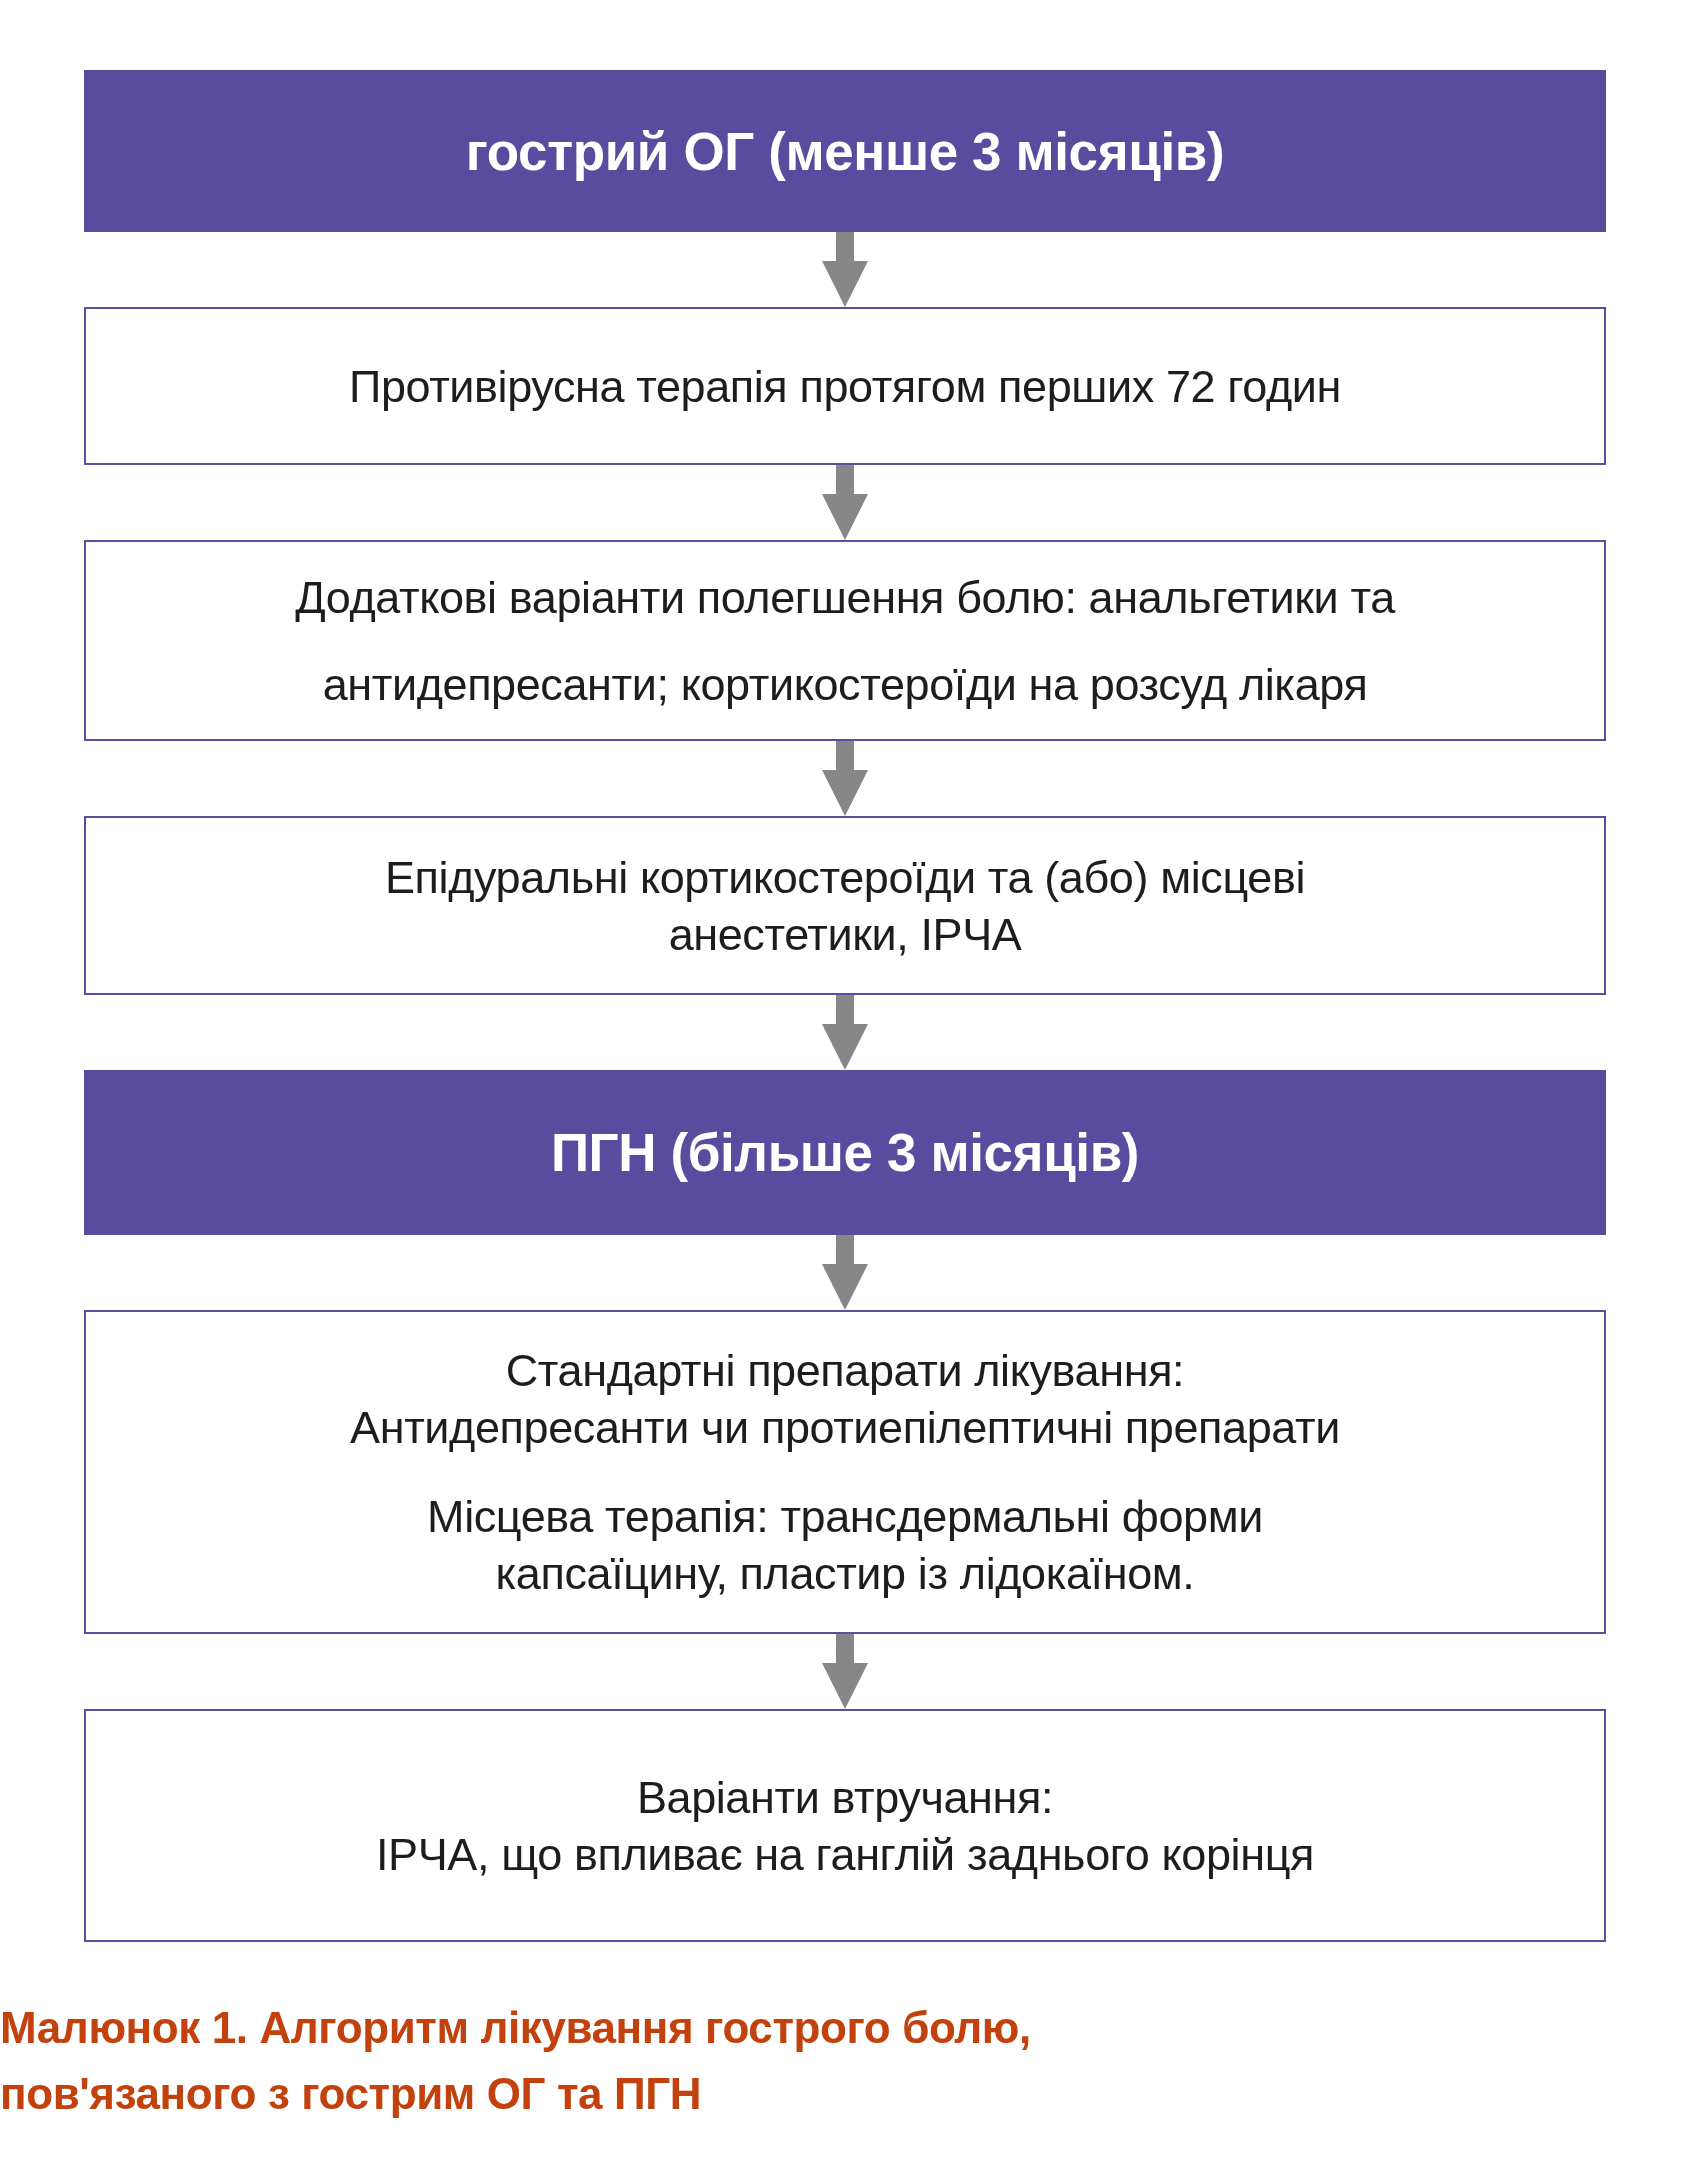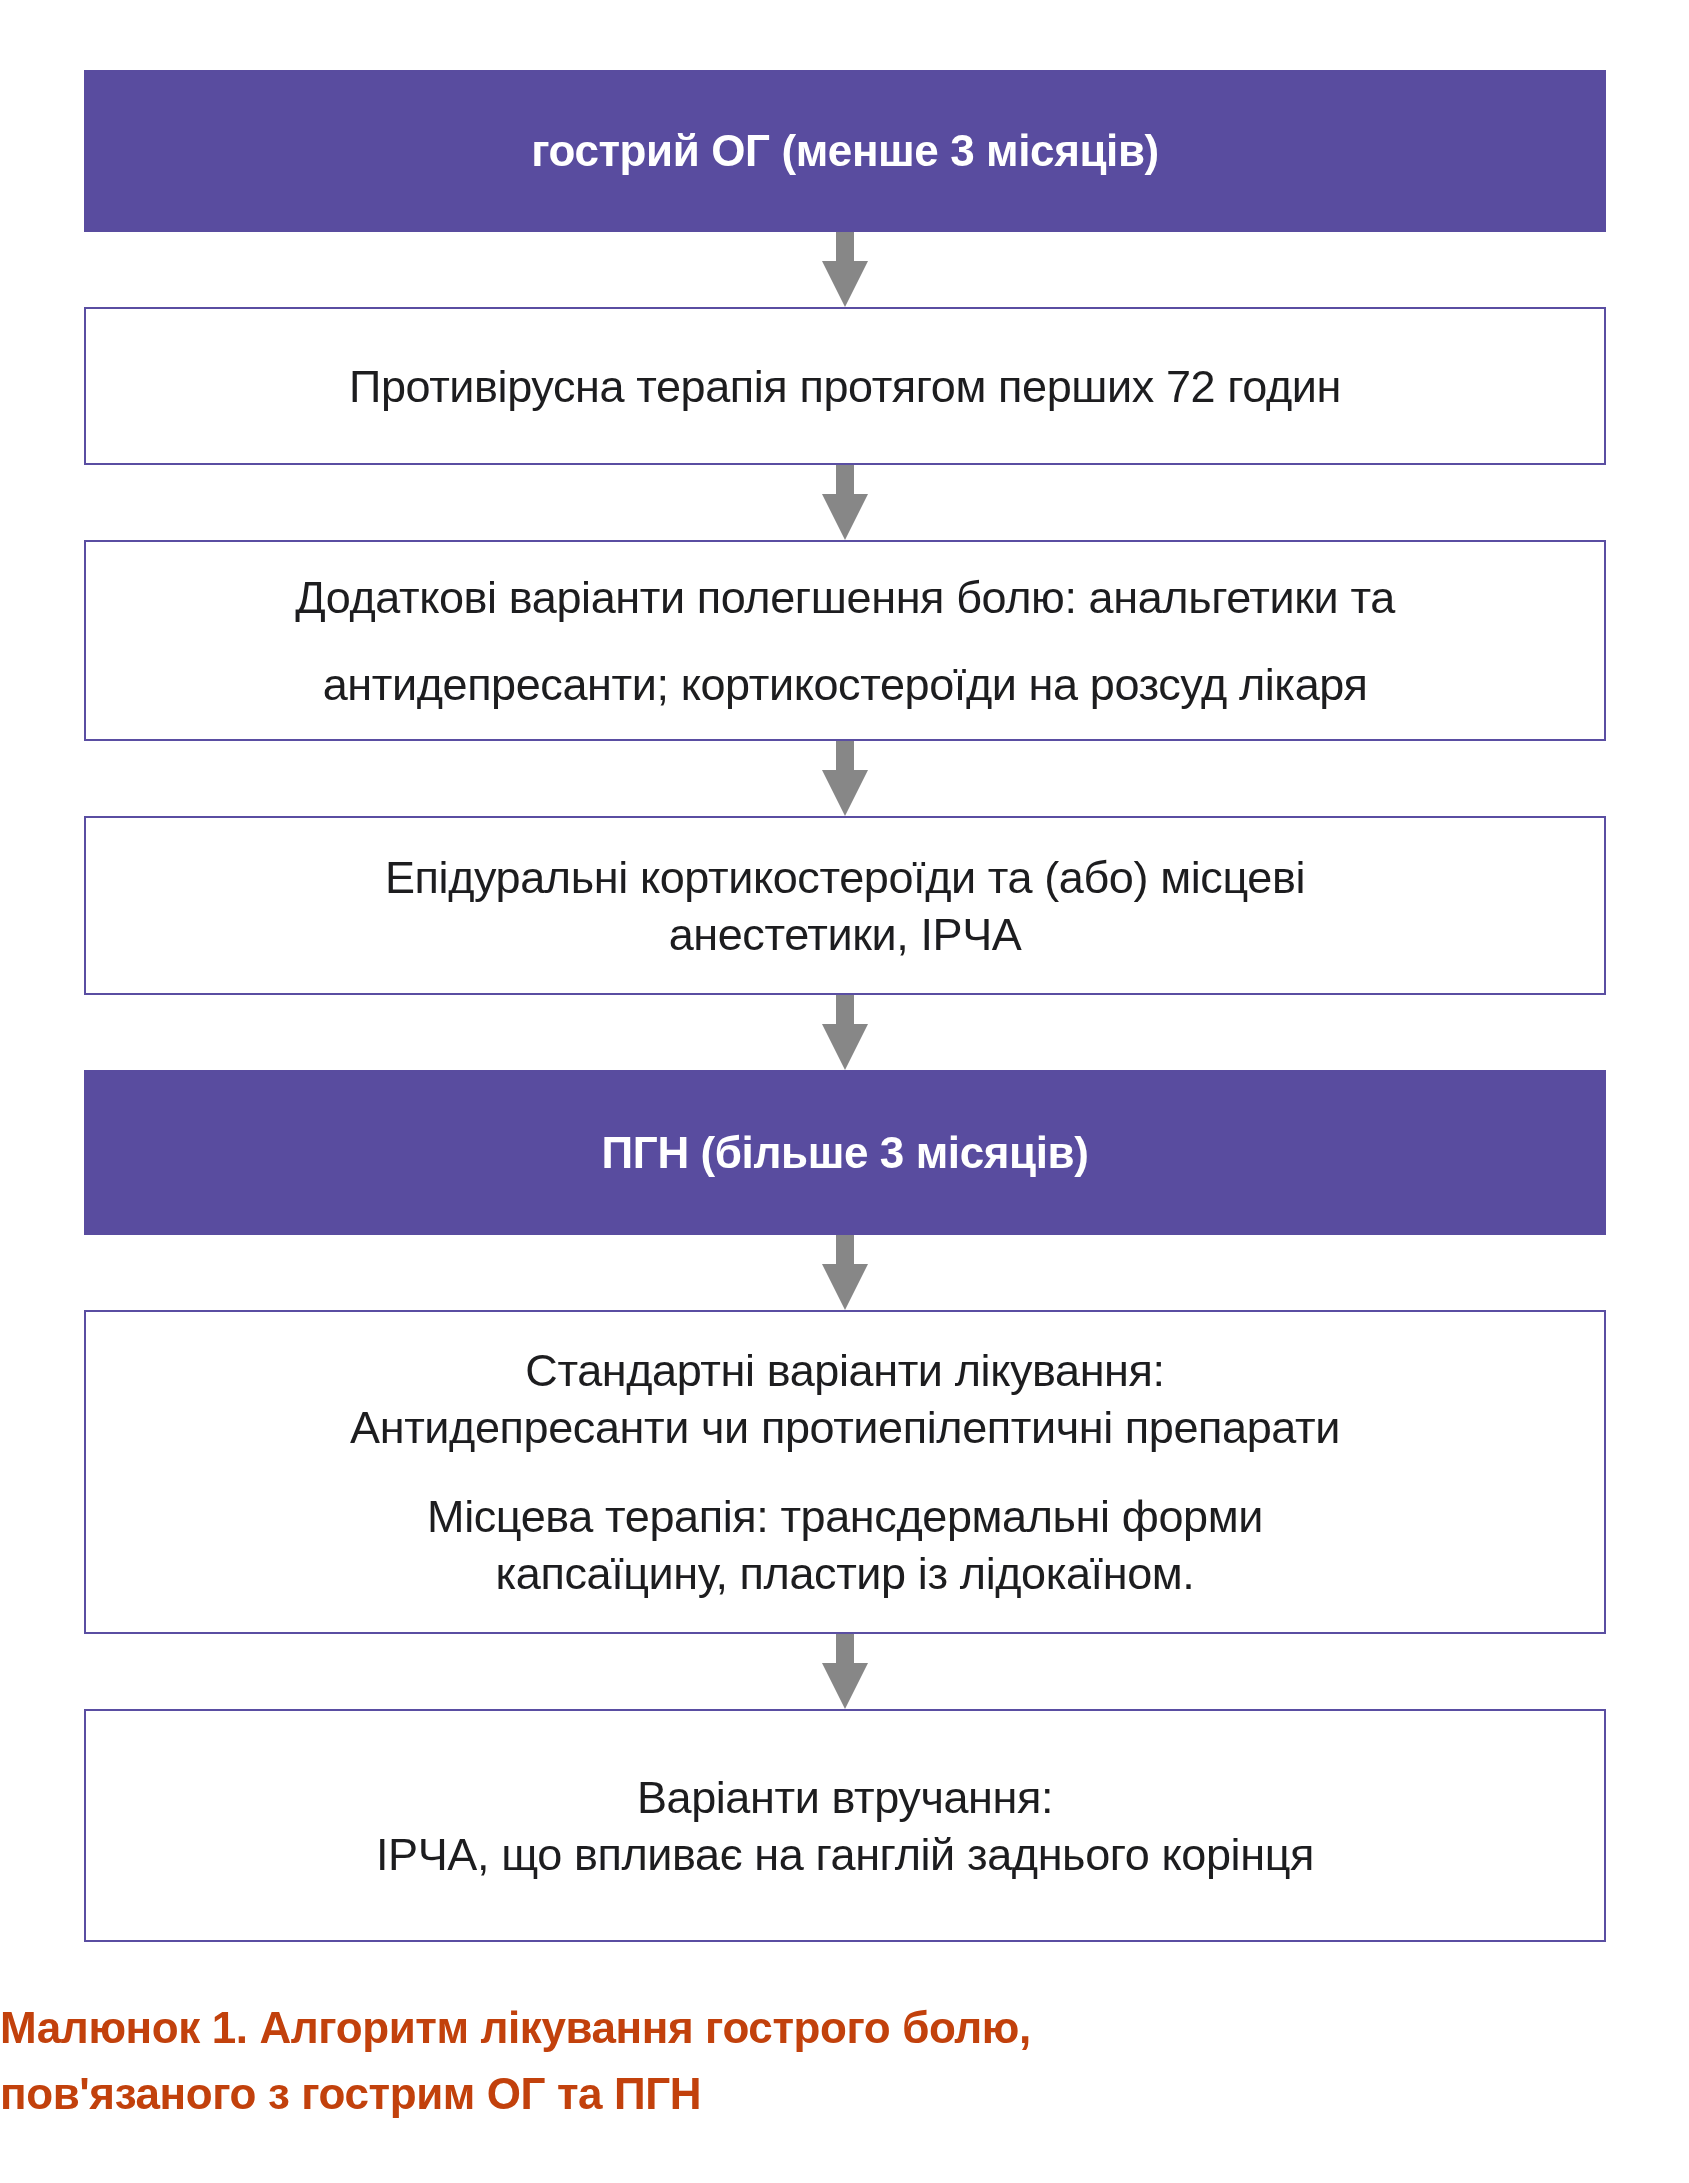--- a/index.html
+++ b/index.html
@@ -15,21 +15,21 @@
     margin: 0 auto;
     box-sizing: border-box;
     display: flex; flex-direction: column;
     justify-content: center; align-items: center;
     text-align: center;
   }
   .node.header {
     background: #594c9f;
     color: #ffffff;
     font-weight: bold;
-    font-size: 44px;
+    font-size: 53px;
     letter-spacing: -0.4px;
   }
   .node.box {
     background: #ffffff;
     border: 2.6px solid #5a4ea2;
     font-size: 45px;
     line-height: 57px;
     letter-spacing: -0.4px;
   }
   .n1 { height: 162px; }
@@ -107,21 +107,21 @@
   <section class="node header n5">
     <div class="node-line">ПГН (більше 3 місяців)</div>
   </section>
 
   <div class="arrow">
     <div class="arrow-stem"></div>
     <div class="arrow-head"></div>
   </div>
 
   <section class="node box n6">
-    <div class="node-line">Стандартні варіанти лікування:</div>
+    <div class="node-line">Стандартні препарати лікування:</div>
     <div class="node-line">Антидепресанти чи протиепілептичні препарати</div>
     <div class="node-line para-gap">Місцева терапія: трансдермальні форми</div>
     <div class="node-line">капсаїцину, пластир із лідокаїном.</div>
   </section>
 
   <div class="arrow">
     <div class="arrow-stem"></div>
     <div class="arrow-head"></div>
   </div>
 

